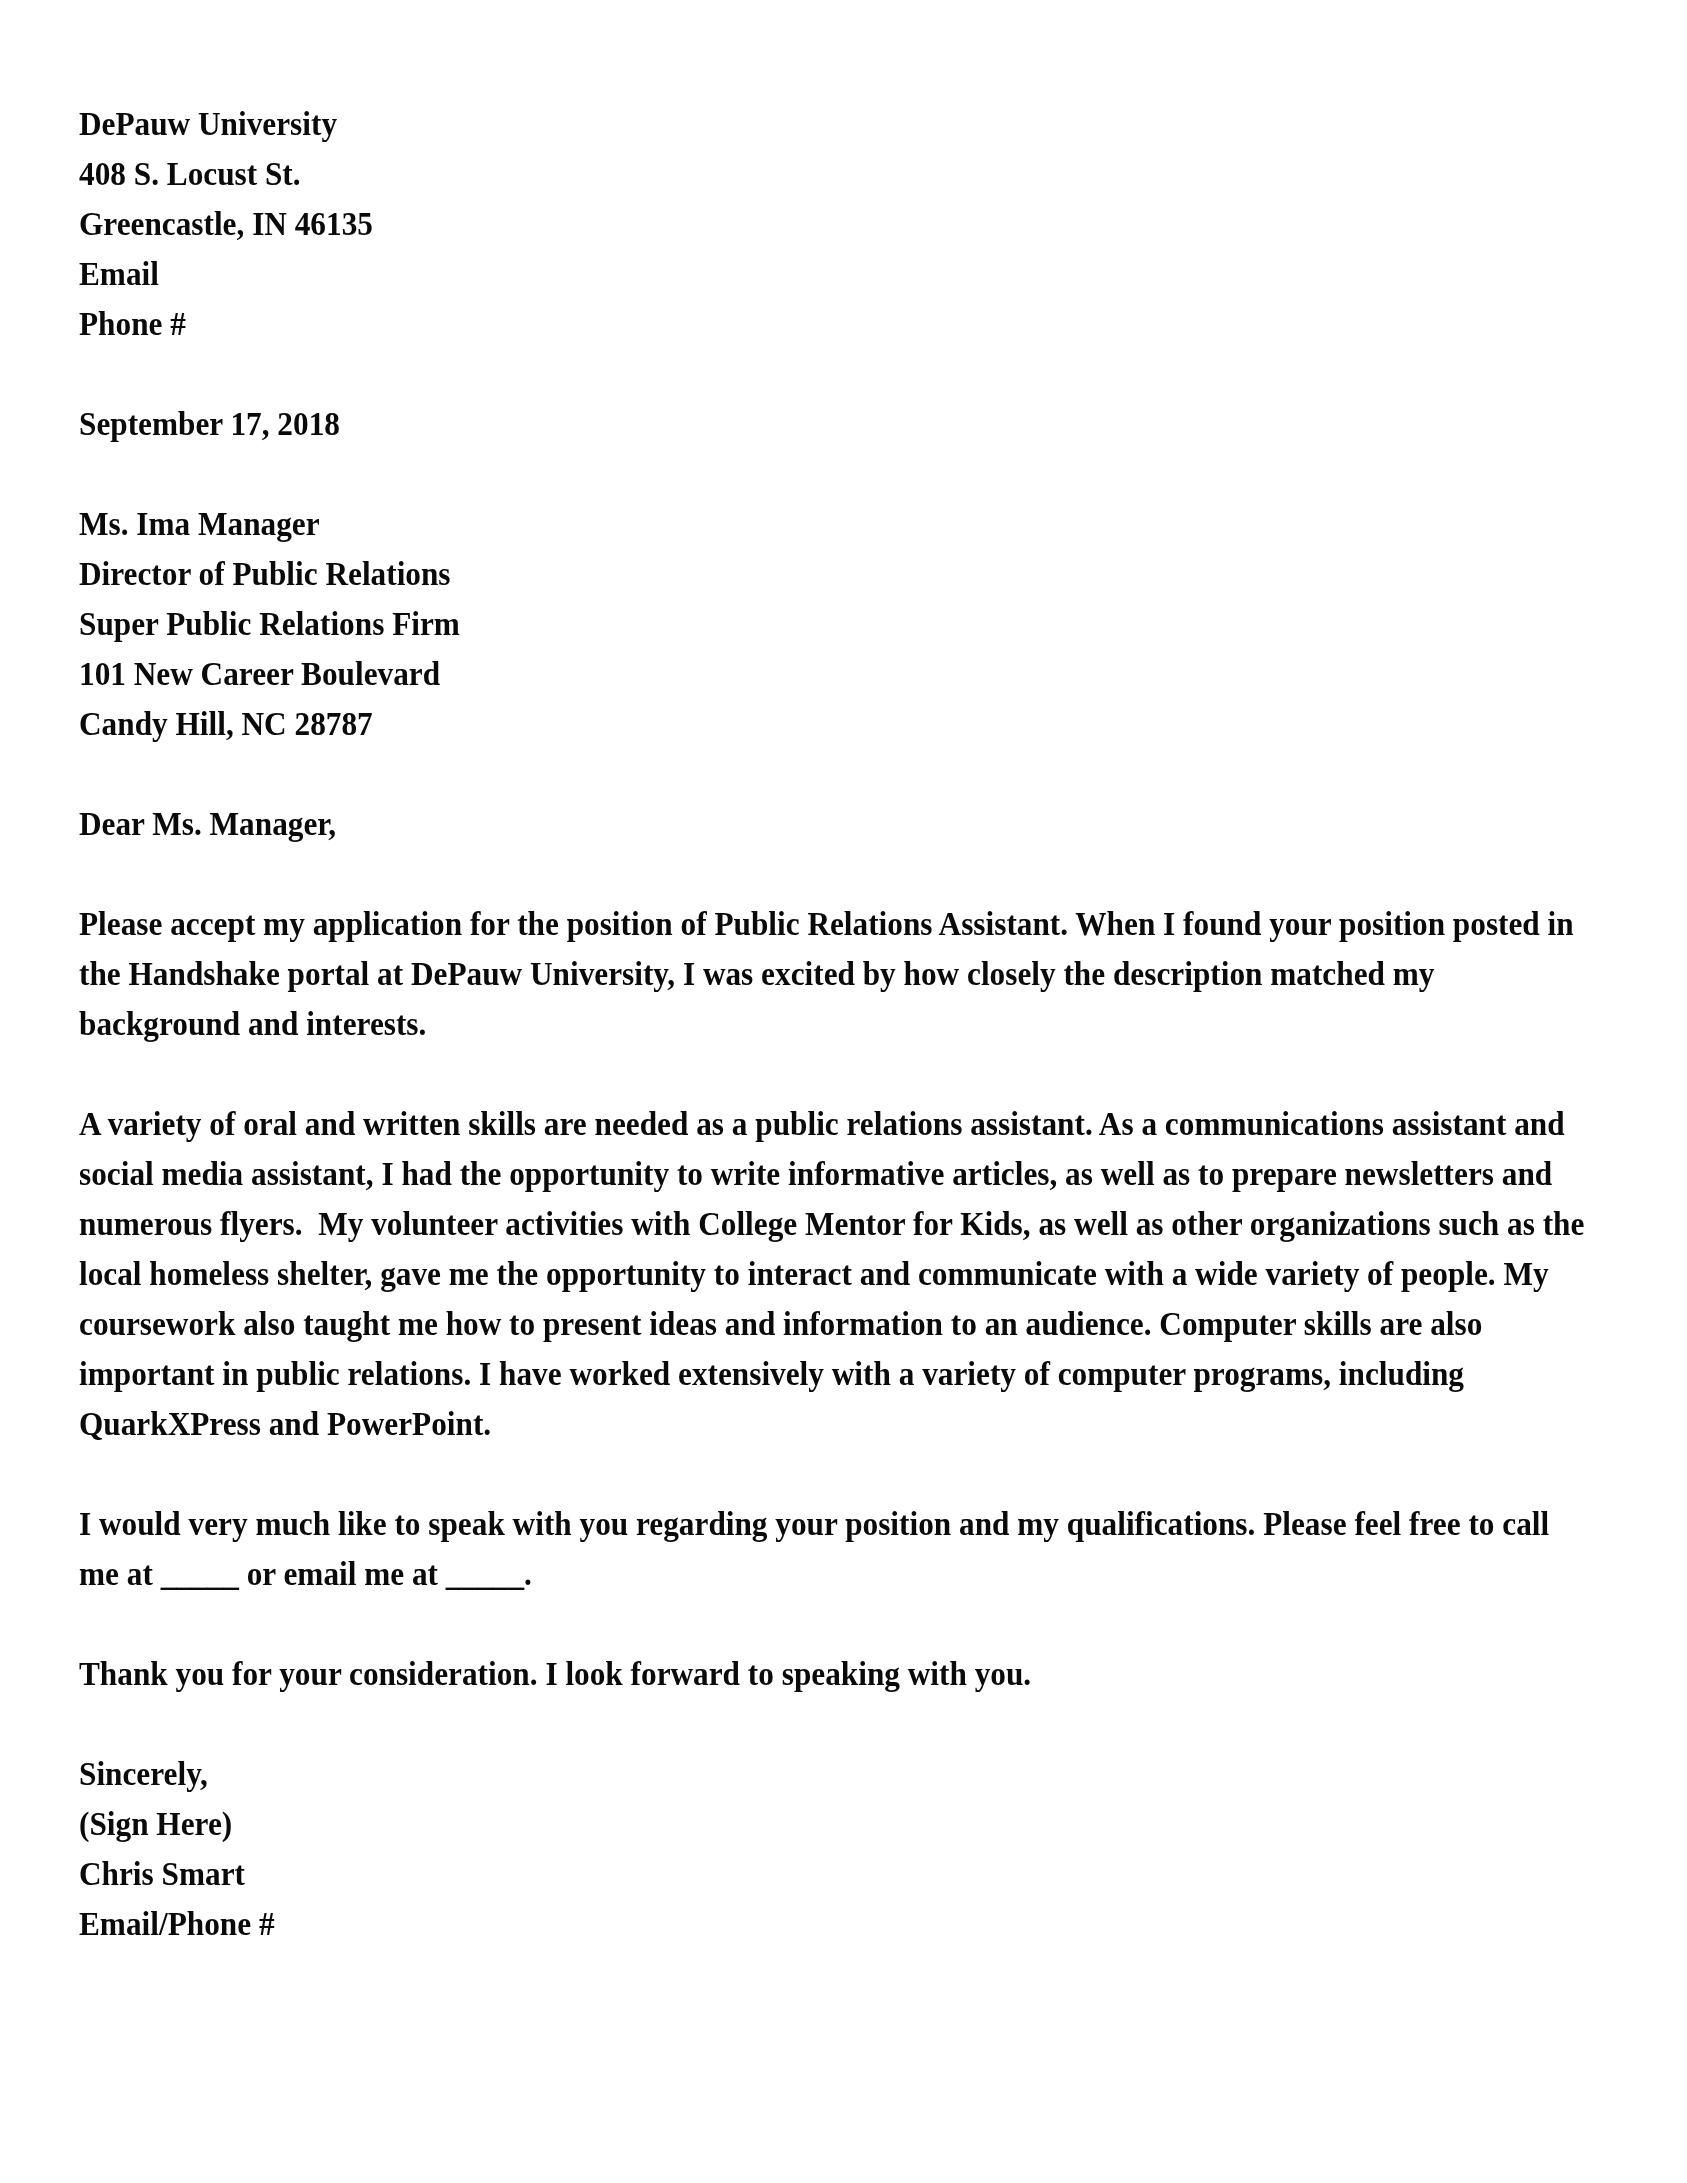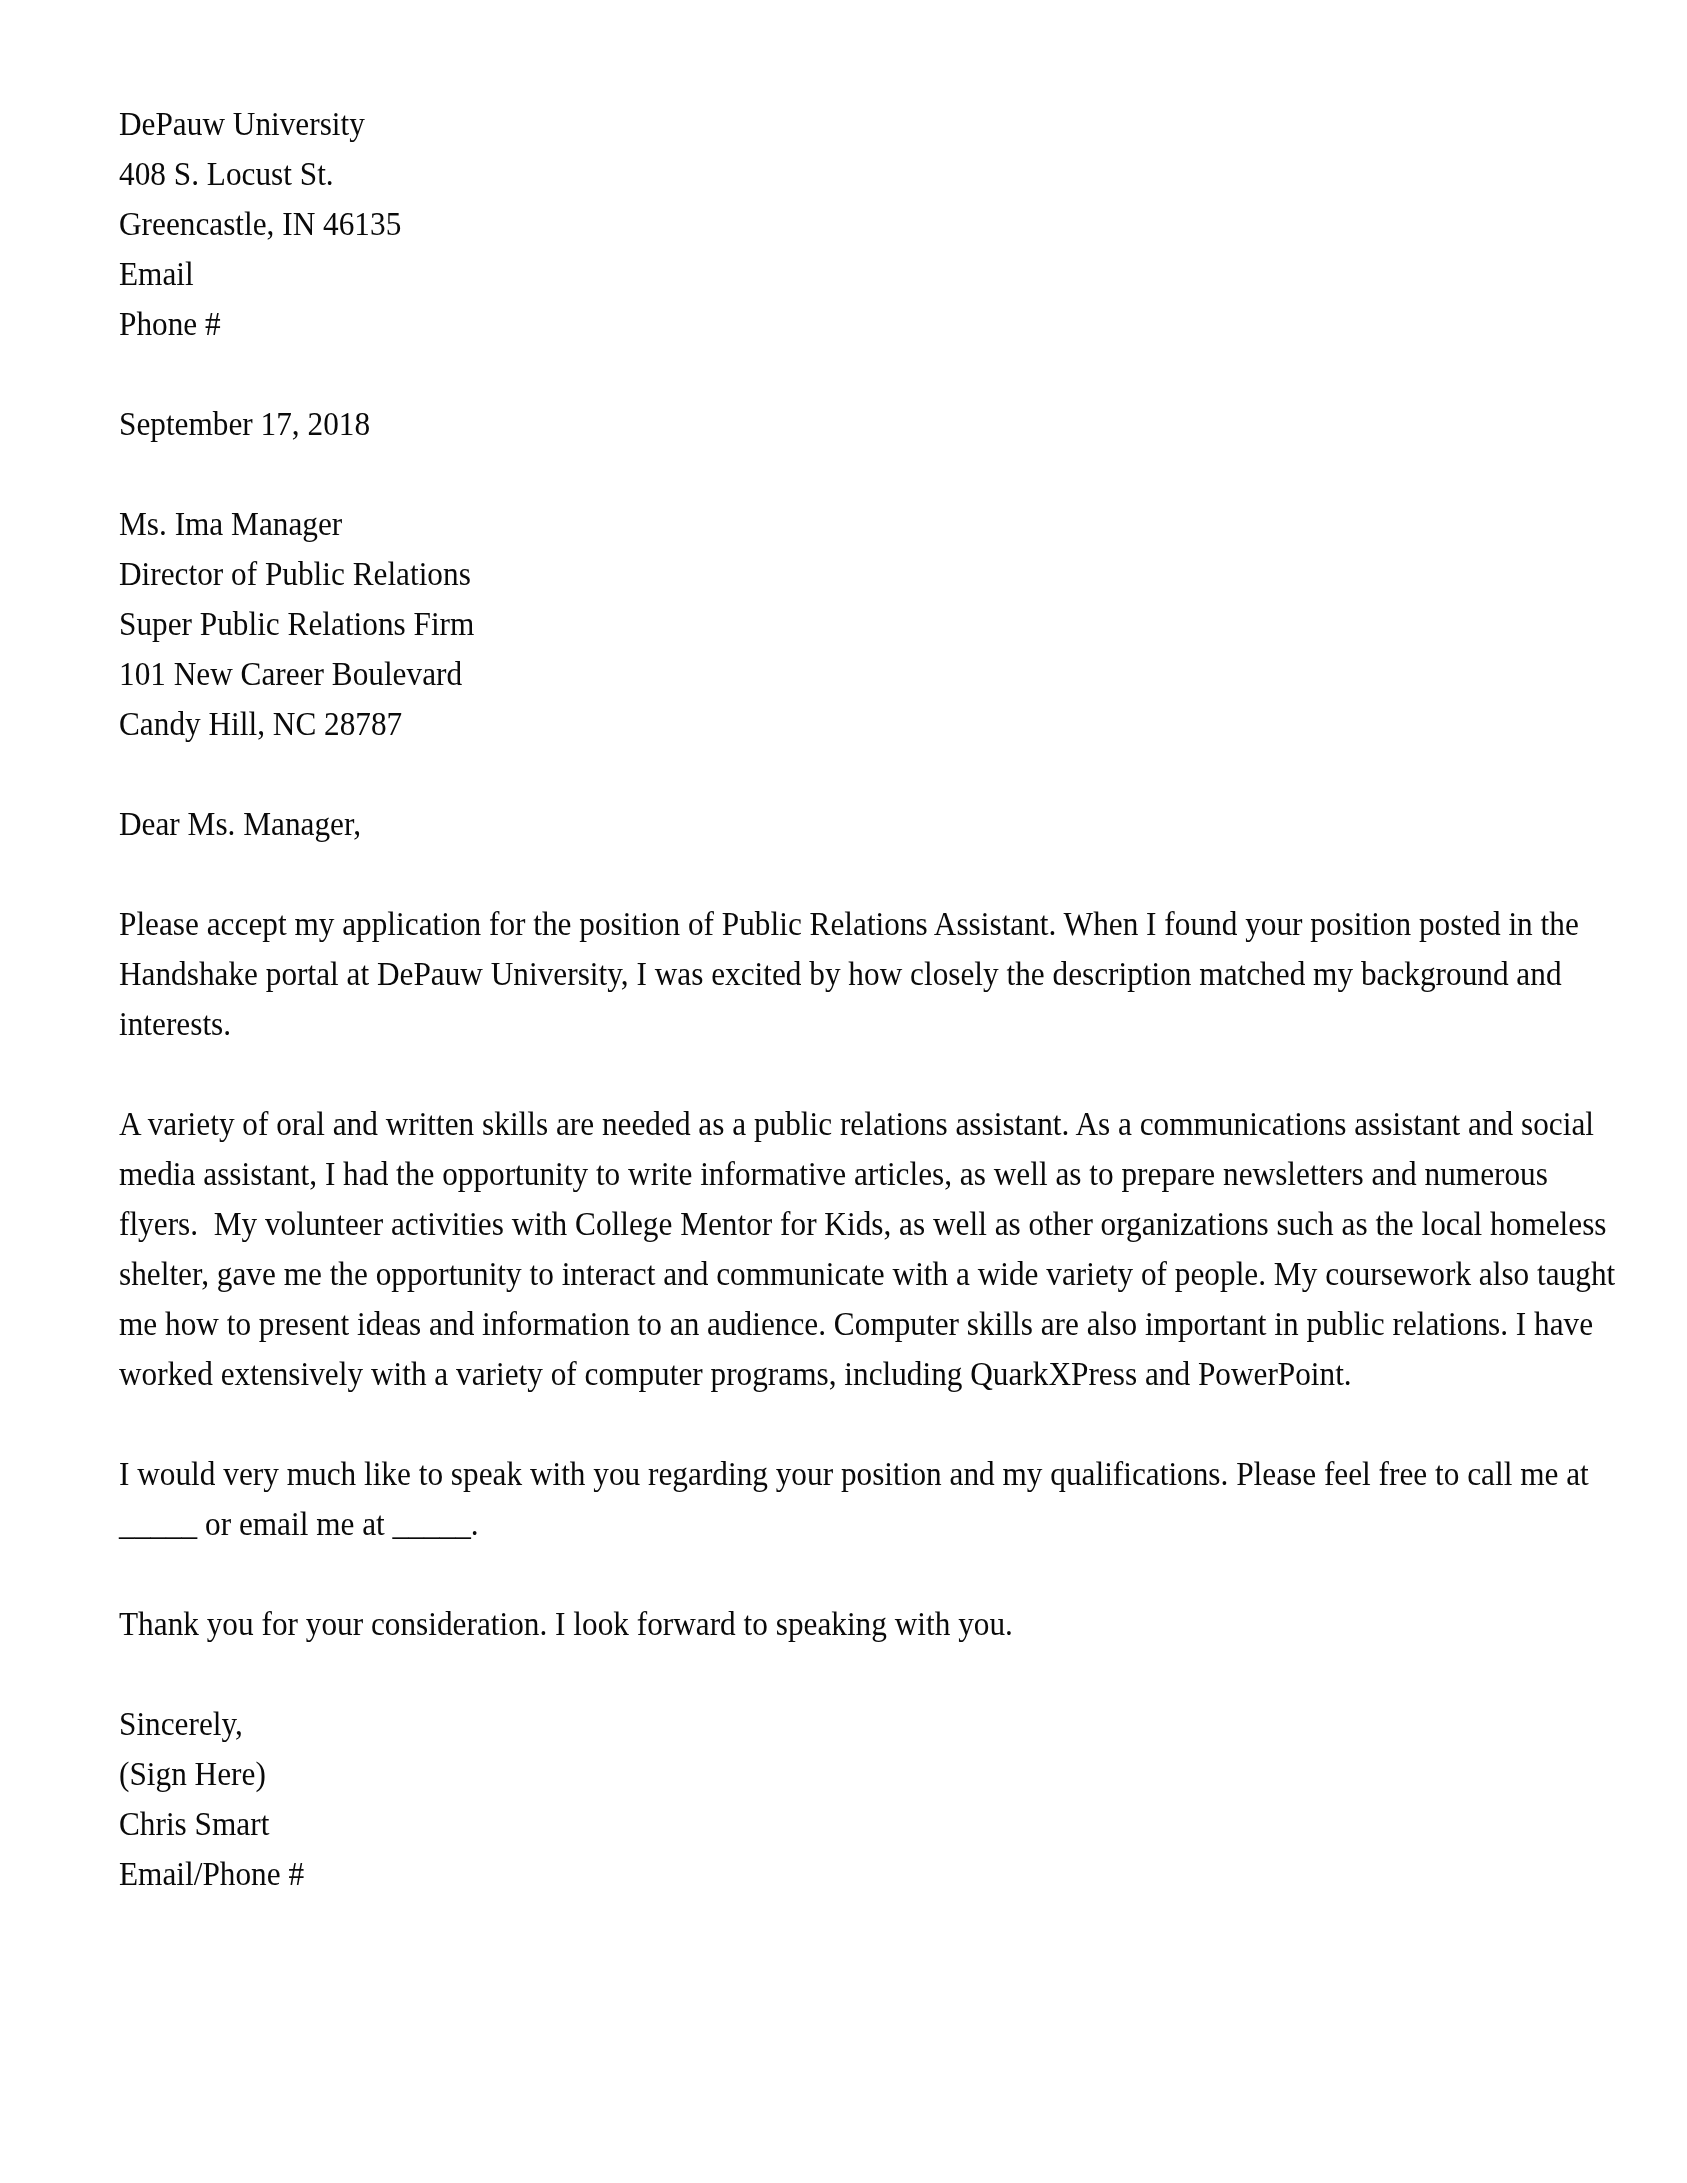--- a/index.html
+++ b/index.html
@@ -8,22 +8,23 @@
     padding: 0;
     background: #ffffff;
   }
 
   .page {
     position: relative;
     width: 1687px;
     height: 2183px;
     background: #ffffff;
     box-sizing: border-box;
-    padding: 99px 106px 0 119px;
+    padding: 99px 106px 0 79px;
     overflow: hidden;
+    font-weight: bold;
   }
 
   .letter {
     font-family: "Liberation Serif", "DejaVu Serif", serif;
     font-size: 34px;
     line-height: 50px;
     color: #0a0a0a;
     
     transform: scaleX(0.92);
     transform-origin: left top;

